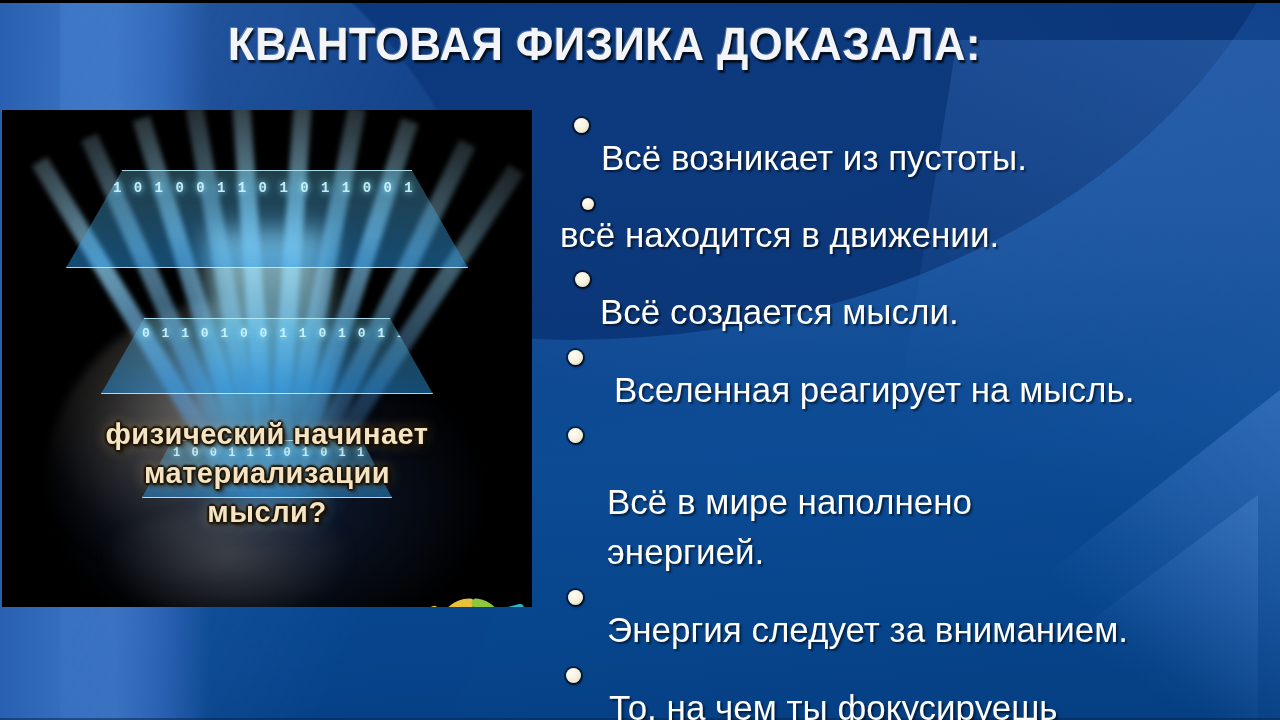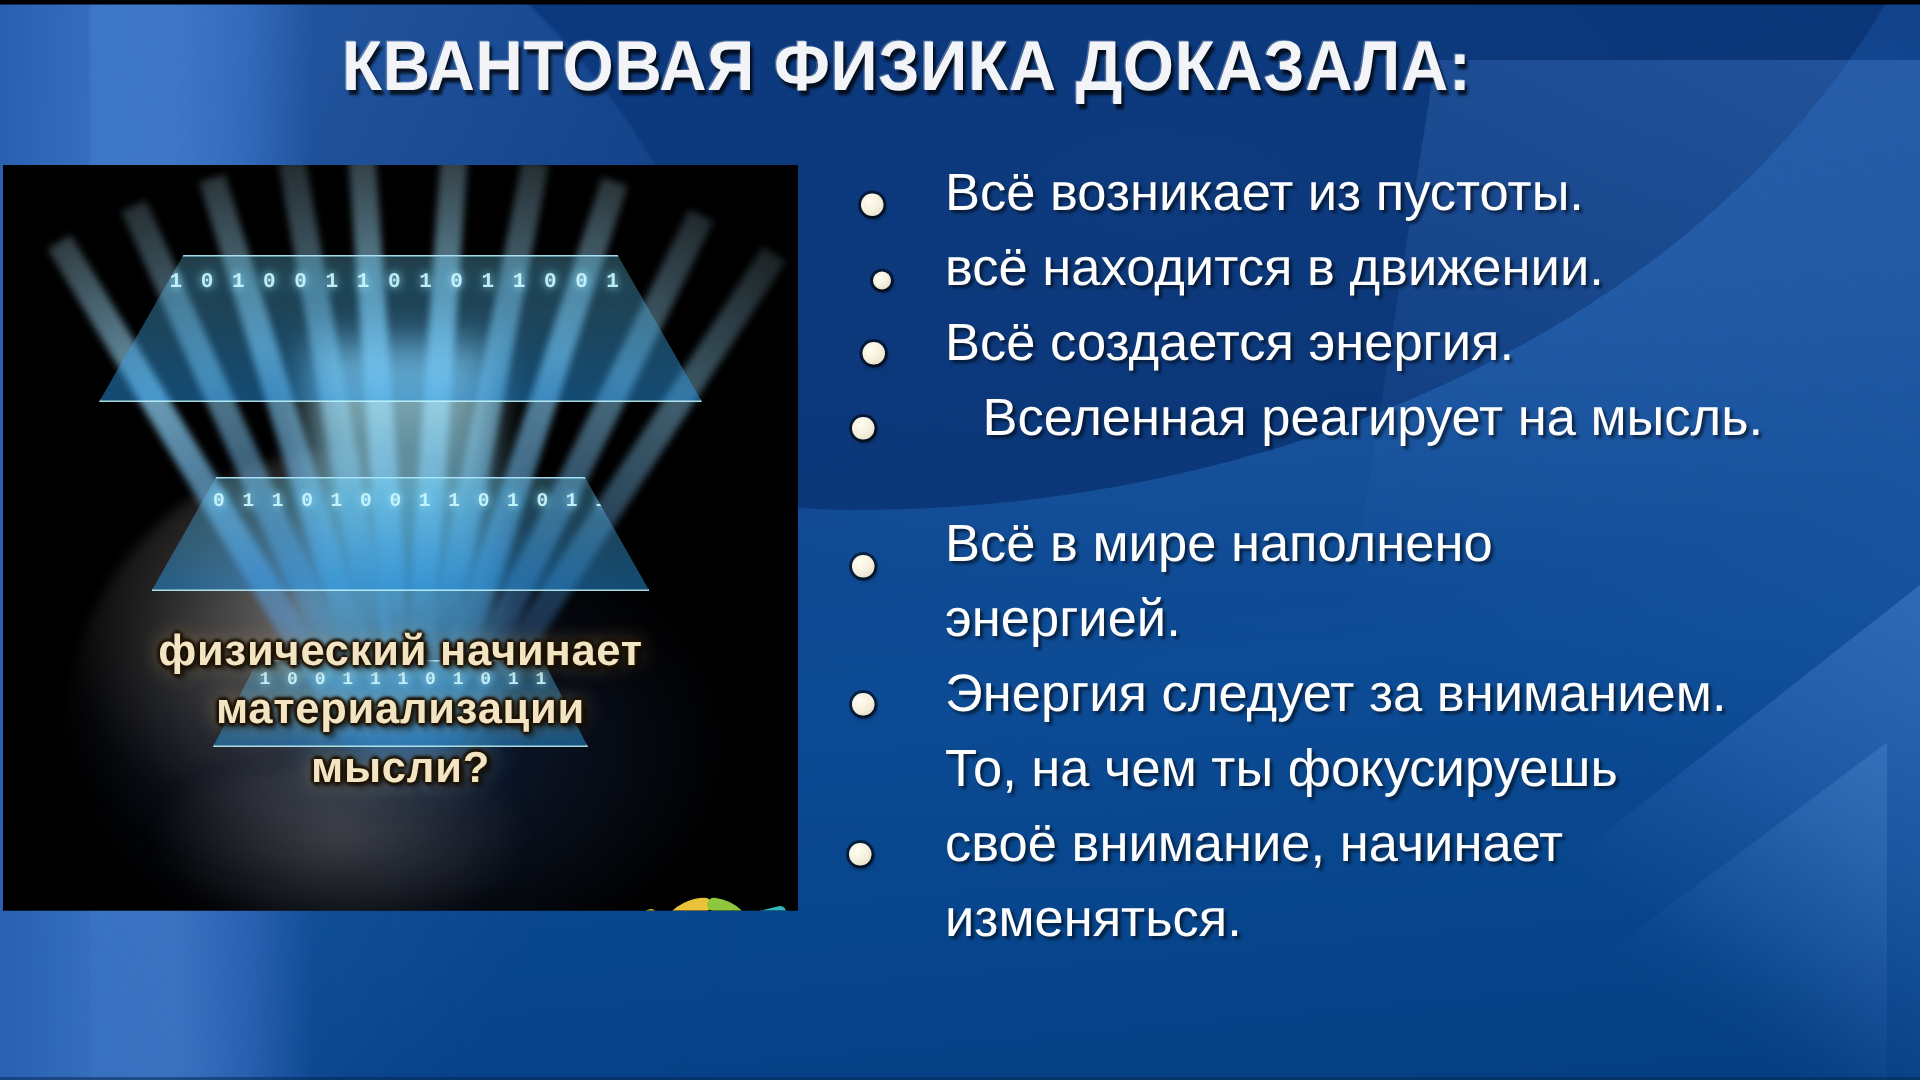--- a/index.html
+++ b/index.html
@@ -112,32 +112,32 @@
       0 2px 2px #1d1204, 0 -2px 2px #1d1204,
       3px 3px 5px rgba(0,0,0,.95), 0 0 14px rgba(255,205,110,.55);}
   .caption span{display:block;}
 
   
   .logo{position:absolute;left:418px;top:478px;width:106px;height:92px;}
   .logo svg{display:block;}
 
   
   .bullets{position:absolute;left:560px;top:104px;width:716px;}
-  .bullet{position:relative;display:flex;align-items:center;}
+  .bullet{position:relative;display:flex;align-items:flex-start;flex-direction:column;}
   .dot{flex:0 0 auto;width:15px;height:15px;border-radius:50%;
     background:radial-gradient(circle at 36% 32%,#fffdf2 0%,#f6f1de 48%,#ddd5bc 100%);
     box-shadow:0 0 0 2px rgba(0,0,0,.55), 1px 2px 3px rgba(0,0,0,.6);}
   .btext{flex:1 1 auto;color:#fdfdfd;font-size:35px;line-height:50px;
     text-shadow:2px 2px 2px rgba(0,0,0,.55);white-space:pre-line;}
 
   
   .r1 .dot{margin:14px 0 0 14px;} .r1 .btext{margin-left:41px;}
-  .r2 .dot{margin:15px 0 0 22px;width:12px;height:12px;} .r2 .btext{margin-left:36px;}
+  .r2 .dot{margin:15px 0 0 22px;width:12px;height:12px;} .r2 .btext{}
   .r3 .dot{margin:12px 0 0 15px;} .r3 .btext{margin-left:40px;}
-  .r4 .dot{margin:13px 0 0 8px;} .r4 .btext{margin-left:72px;}
+  .r4 .dot{margin:13px 0 0 8px;} .r4 .btext{margin-left:54px;}
   .r5 .dot{margin:13px 0 0 8px;} .r5 .btext{margin-left:47px;margin-top:34px;}
   .r6 .dot{margin:13px 0 0 8px;} .r6 .btext{margin-left:47px;}
   .r7 .dot{margin:13px 0 0 6px;} .r7 .btext{margin-left:49px;}
   .r8 .dot{margin:12px 0 0 17px;width:13px;height:13px;} .r8 .btext{margin-left:40px;}
 </style>
 </head>
 <body>
 
 <div id="slide">
 
@@ -214,21 +214,21 @@
     <div class="bullet r1">
       <div class="dot"></div>
       <div class="btext">Всё возникает из пустоты.</div>
     </div>
     <div class="bullet r2">
       <div class="dot"></div>
       <div class="btext">всё находится  в движении.</div>
     </div>
     <div class="bullet r3">
       <div class="dot"></div>
-      <div class="btext">Всё создается энергия.</div>
+      <div class="btext">Всё создается мысли.</div>
     </div>
     <div class="bullet r4">
       <div class="dot"></div>
       <div class="btext">Вселенная реагирует на мысль.</div>
     </div>
     <div class="bullet r5">
       <div class="dot"></div>
       <div class="btext">Всё в мире наполнено
 энергией.</div>
     </div>

